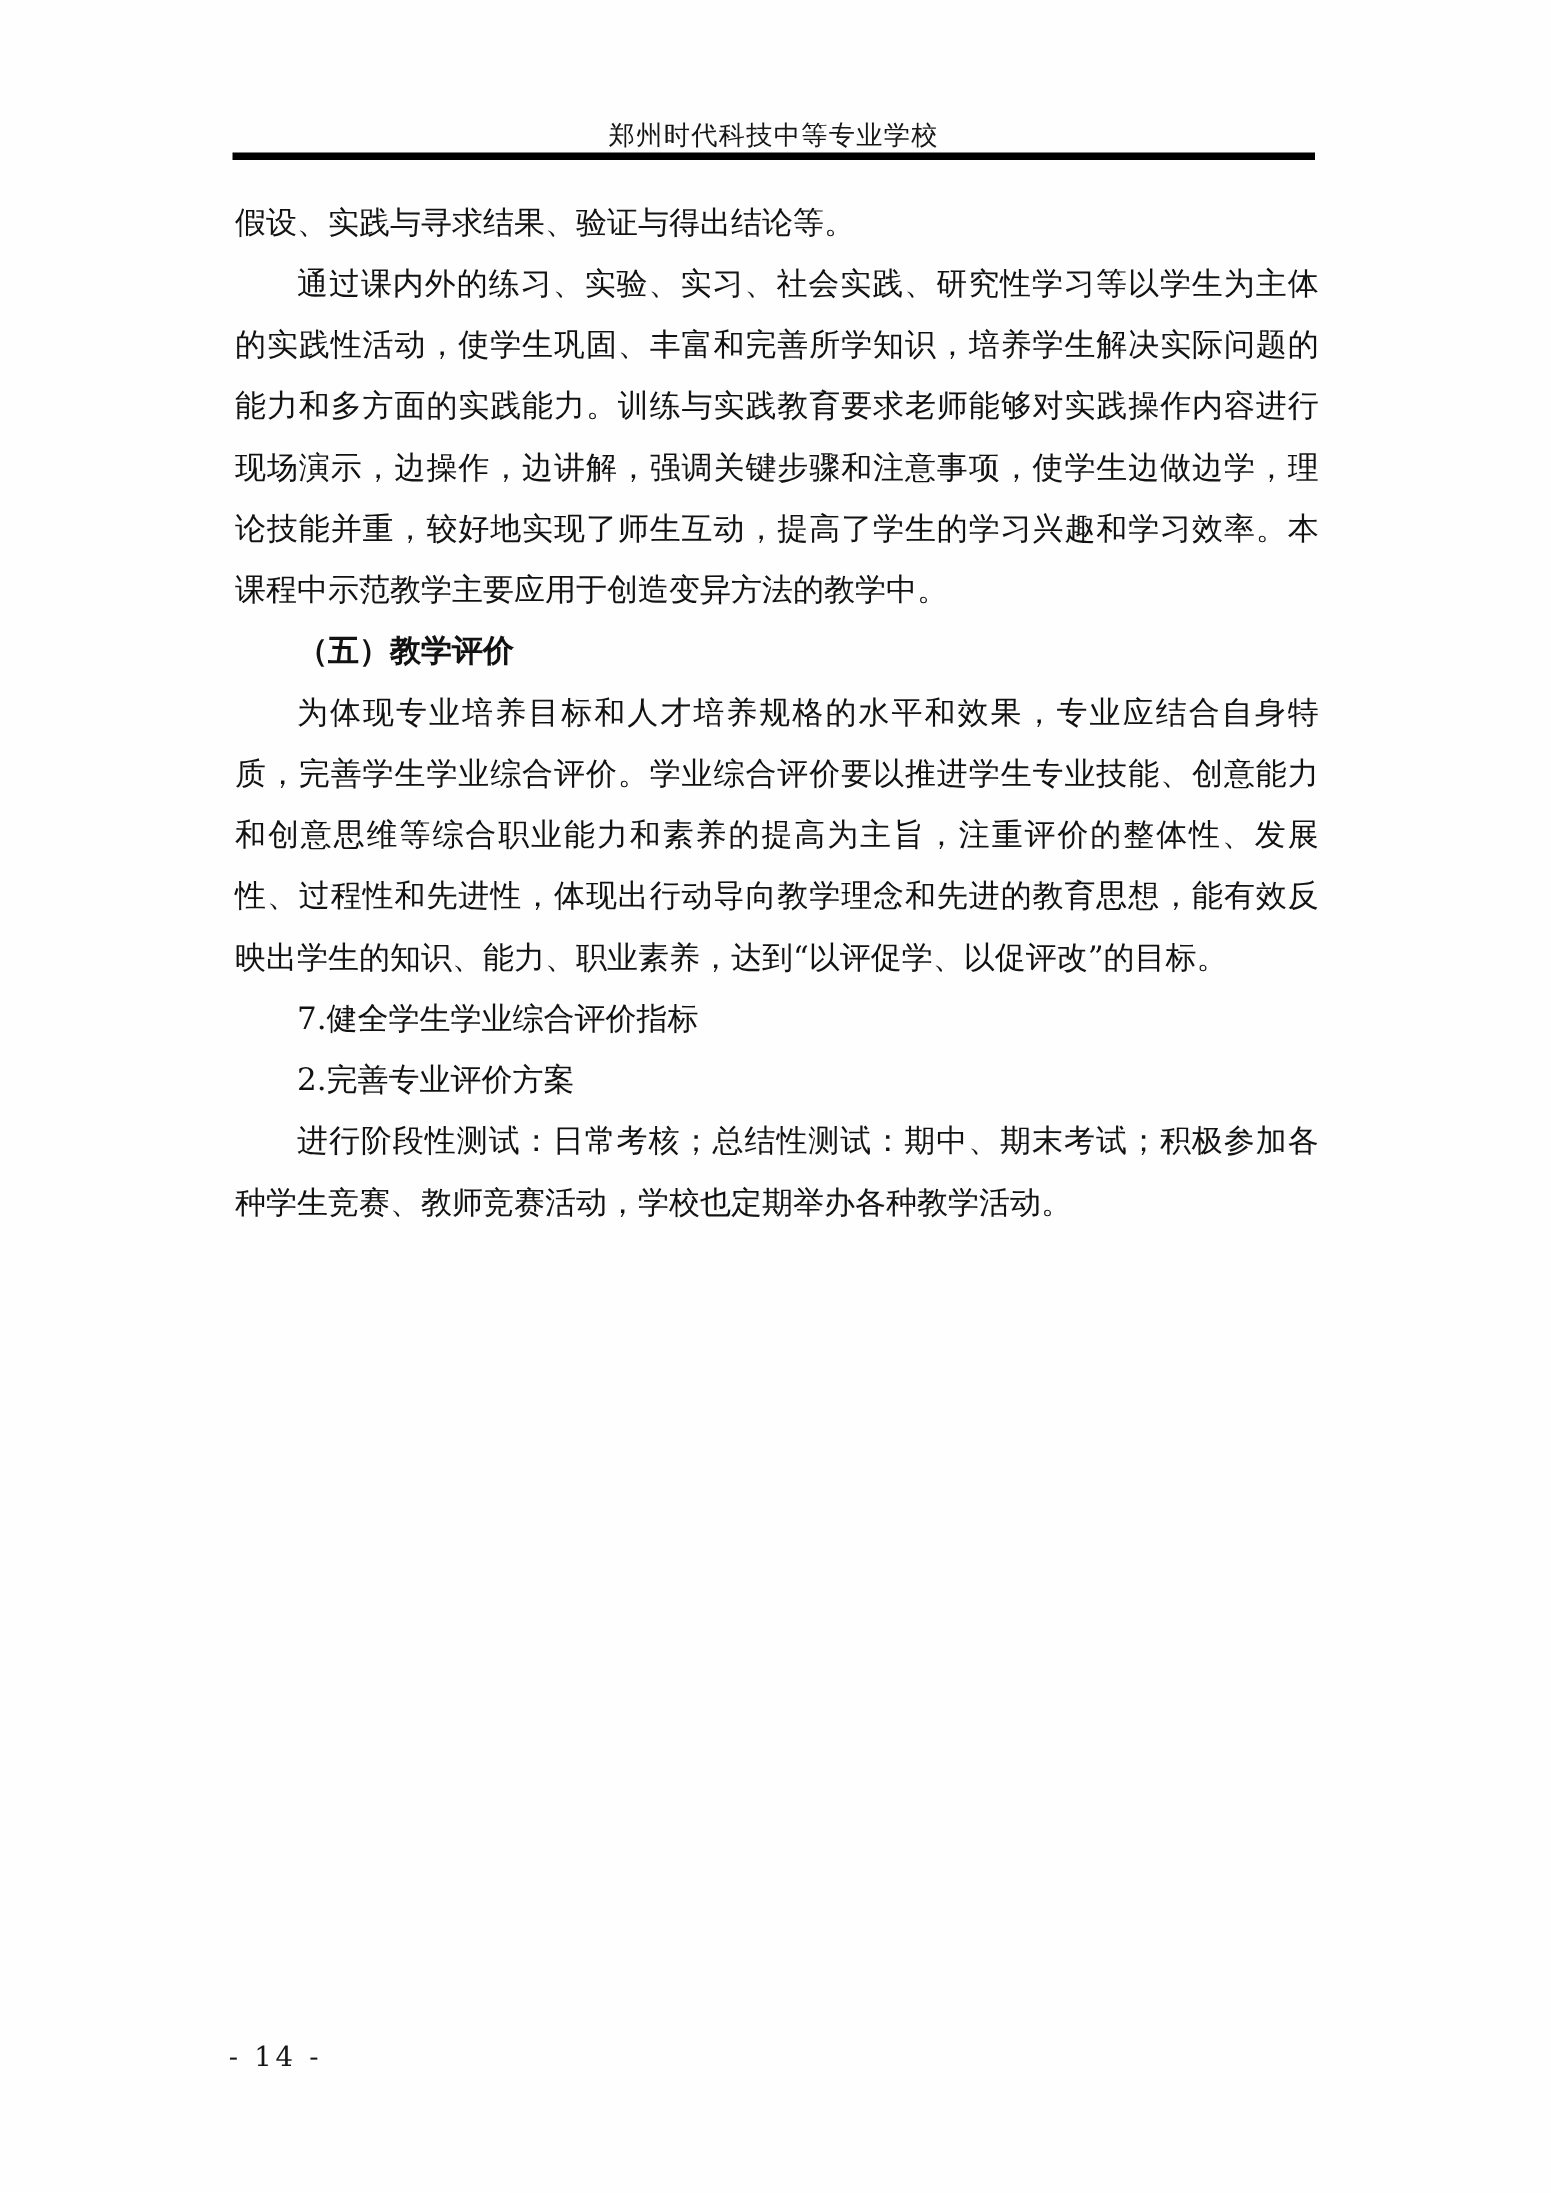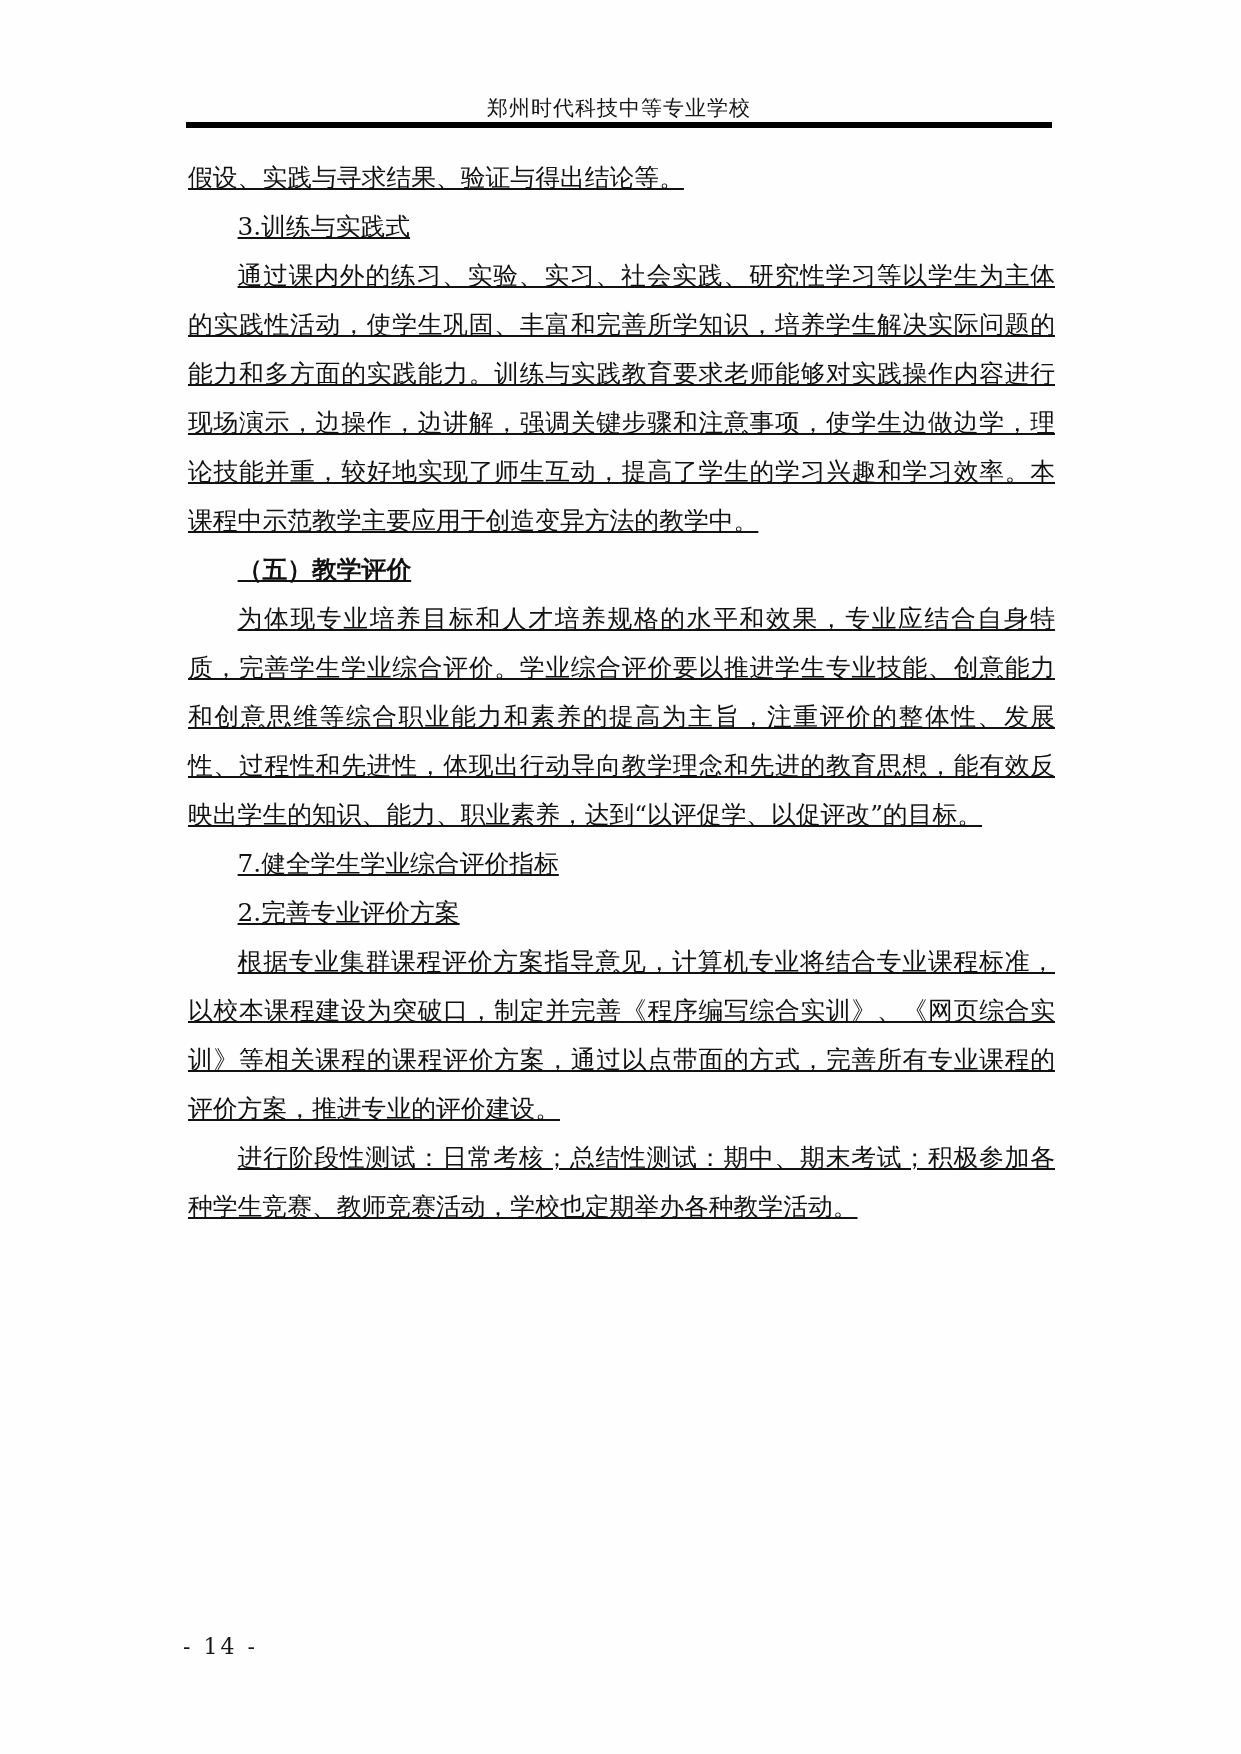--- a/index.html
+++ b/index.html
@@ -38,21 +38,20 @@
   .body-text {
     position: absolute;
     top: 153px;
     left: 188px;
     width: 867px;
     font-size: 24.8px;
     line-height: 49px;
     text-align: justify;
     text-justify: inter-character;
     color: #121212;
-    text-decoration: underline;
   }
   .body-text p {
     margin: 0;
     padding: 0;
     text-indent: 2em;
   }
   .body-text p.no-indent {
     text-indent: 0;
   }
   .body-text p.bold-heading {
@@ -72,25 +71,23 @@
 <body>
 
 <div class="page">
 
   <div class="header-title">郑州时代科技中等专业学校</div>
 
   <div class="header-rule"></div>
 
   <div class="body-text">
     <p class="no-indent">假设、实践与寻求结果、验证与得出结论等。</p>
-    <p>3.训练与实践式</p>
     <p>通过课内外的练习、实验、实习、社会实践、研究性学习等以学生为主体的实践性活动，使学生巩固、丰富和完善所学知识，培养学生解决实际问题的能力和多方面的实践能力。训练与实践教育要求老师能够对实践操作内容进行现场演示，边操作，边讲解，强调关键步骤和注意事项，使学生边做边学，理论技能并重，较好地实现了师生互动，提高了学生的学习兴趣和学习效率。本课程中示范教学主要应用于创造变异方法的教学中。</p>
     <p class="bold-heading">（五）教学评价</p>
     <p>为体现专业培养目标和人才培养规格的水平和效果，专业应结合自身特质，完善学生学业综合评价。学业综合评价要以推进学生专业技能、创意能力和创意思维等综合职业能力和素养的提高为主旨，注重评价的整体性、发展性、过程性和先进性，体现出行动导向教学理念和先进的教育思想，能有效反映出学生的知识、能力、职业素养，达到“以评促学、以促评改”的目标。</p>
     <p>7.健全学生学业综合评价指标</p>
     <p>2.完善专业评价方案</p>
-    <p>根据专业集群课程评价方案指导意见，计算机专业将结合专业课程标准，以校本课程建设为突破口，制定并完善《程序编写综合实训》、《网页综合实训》等相关课程的课程评价方案，通过以点带面的方式，完善所有专业课程的评价方案，推进专业的评价建设。</p>
     <p>进行阶段性测试：日常考核；总结性测试：期中、期末考试；积极参加各种学生竞赛、教师竞赛活动，学校也定期举办各种教学活动。</p>
   </div>
 
   <div class="footer-page-number">- 14 -</div>
 
 </div>
 
 </body></html>

